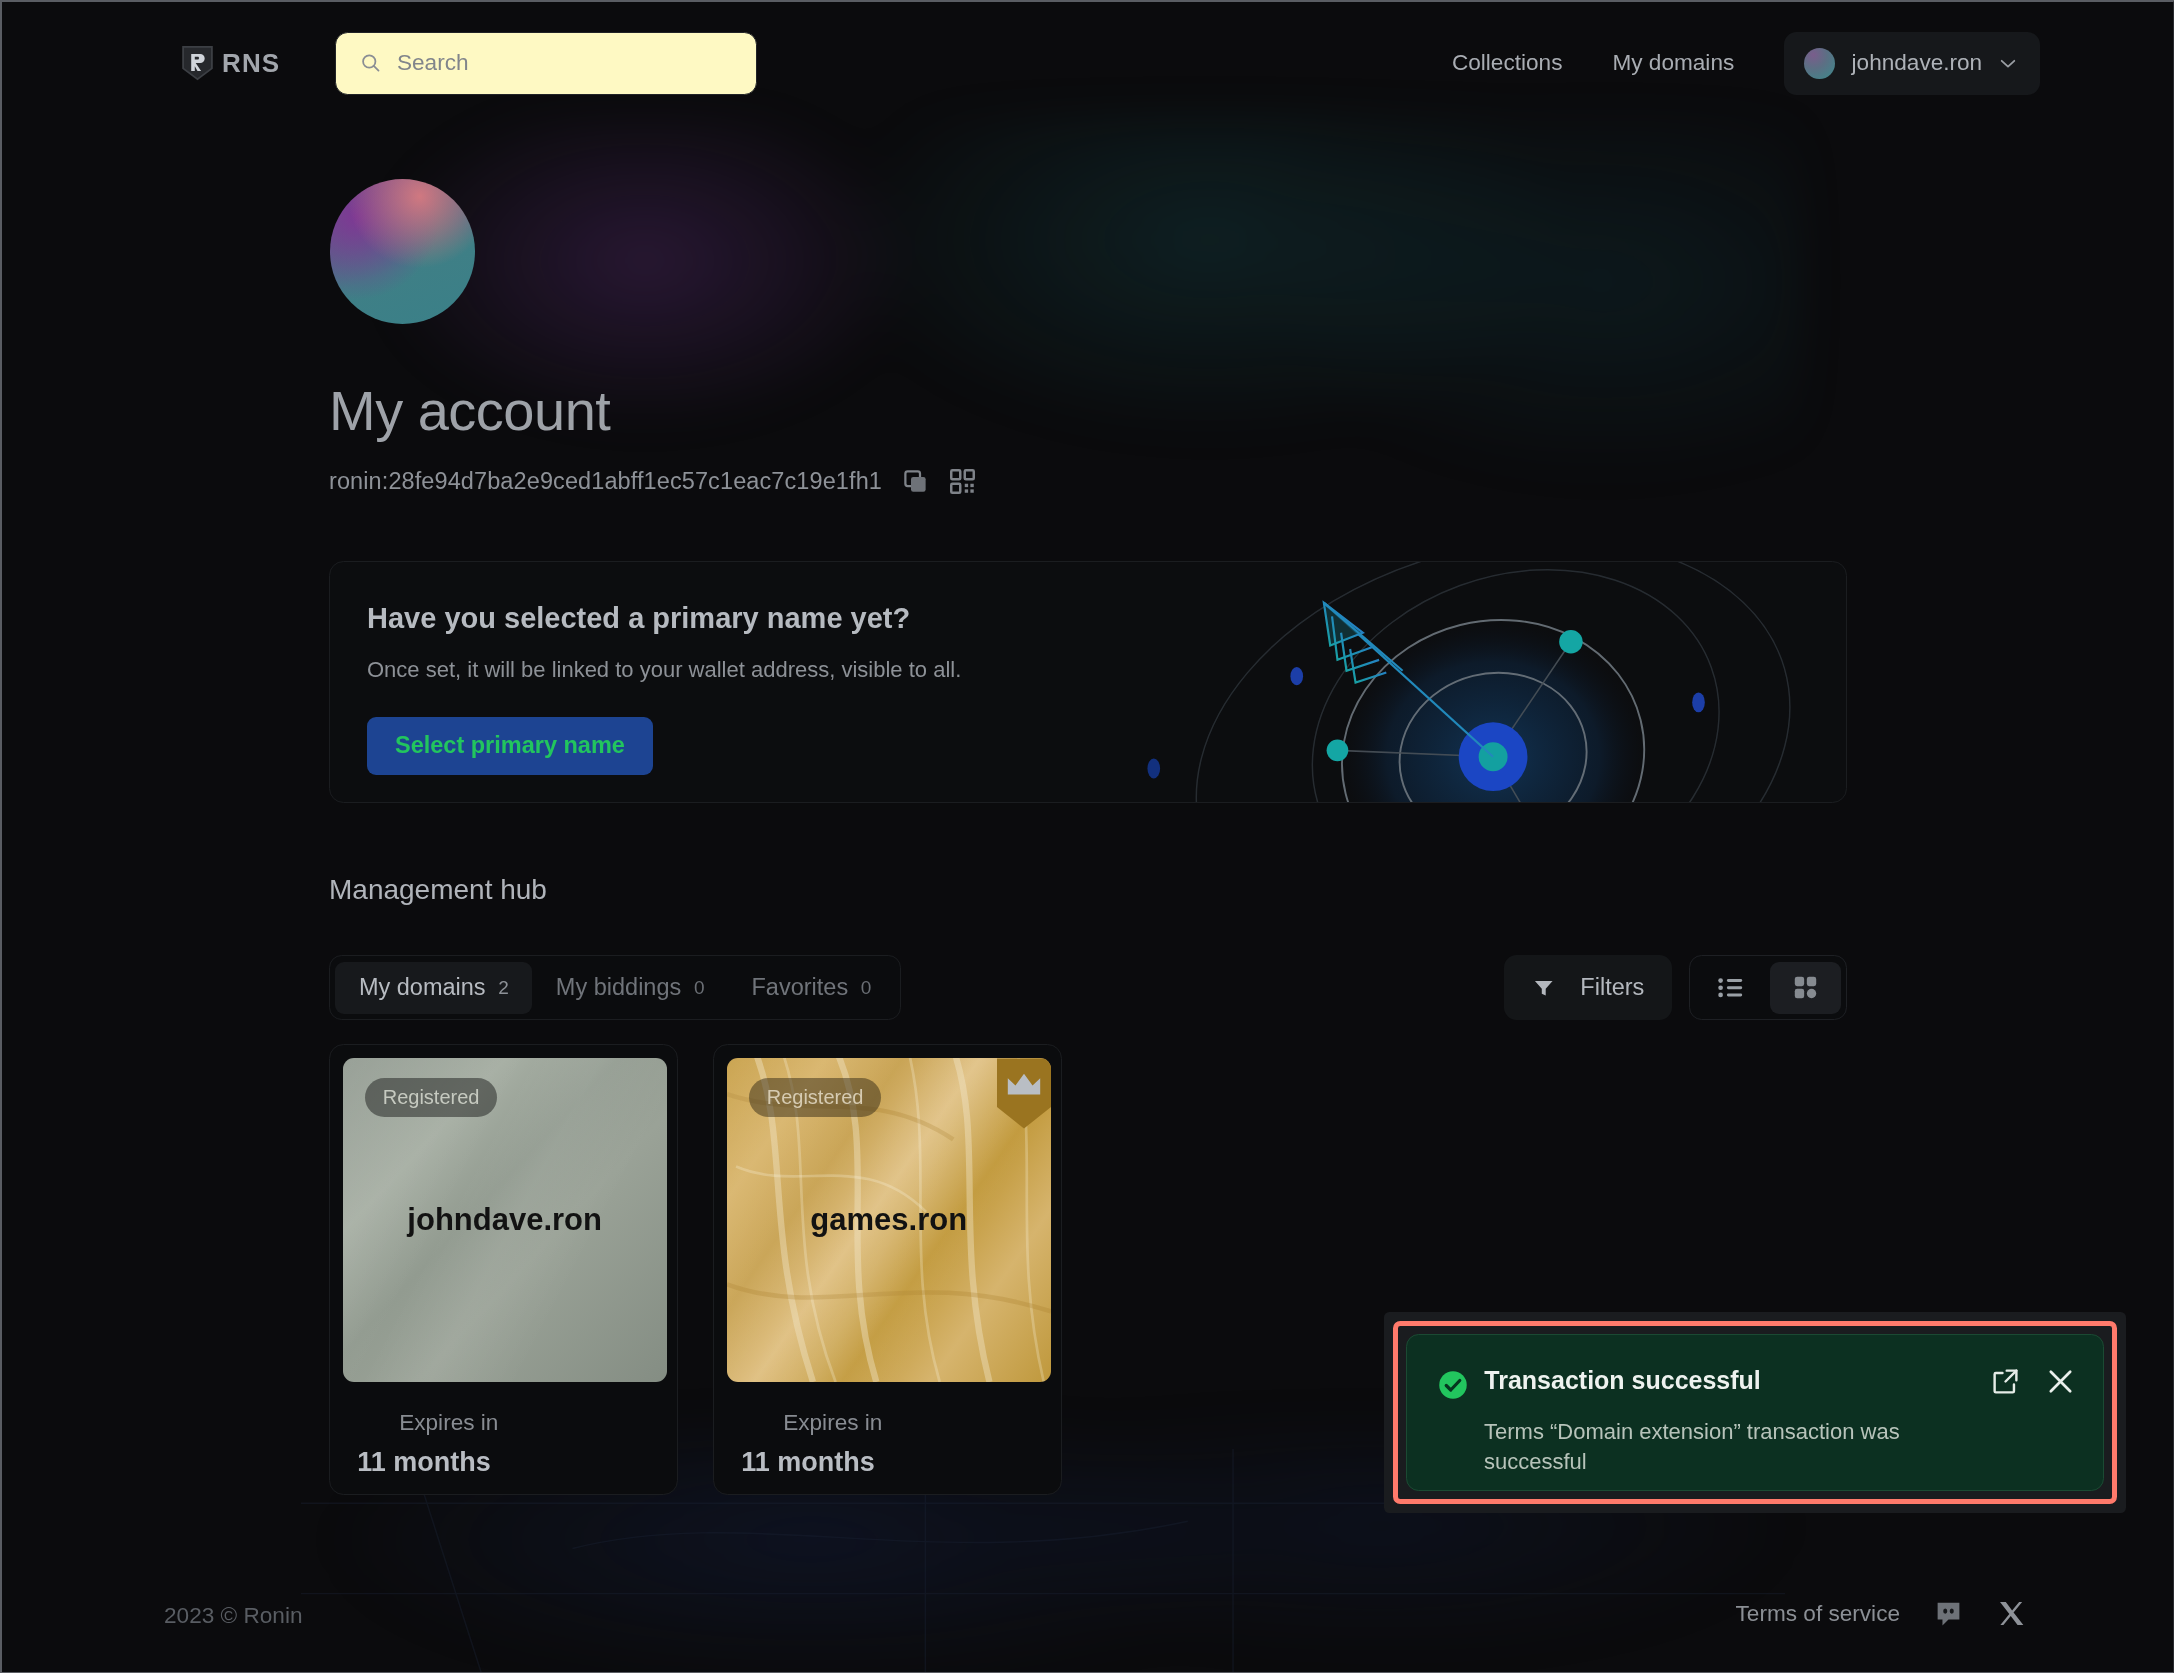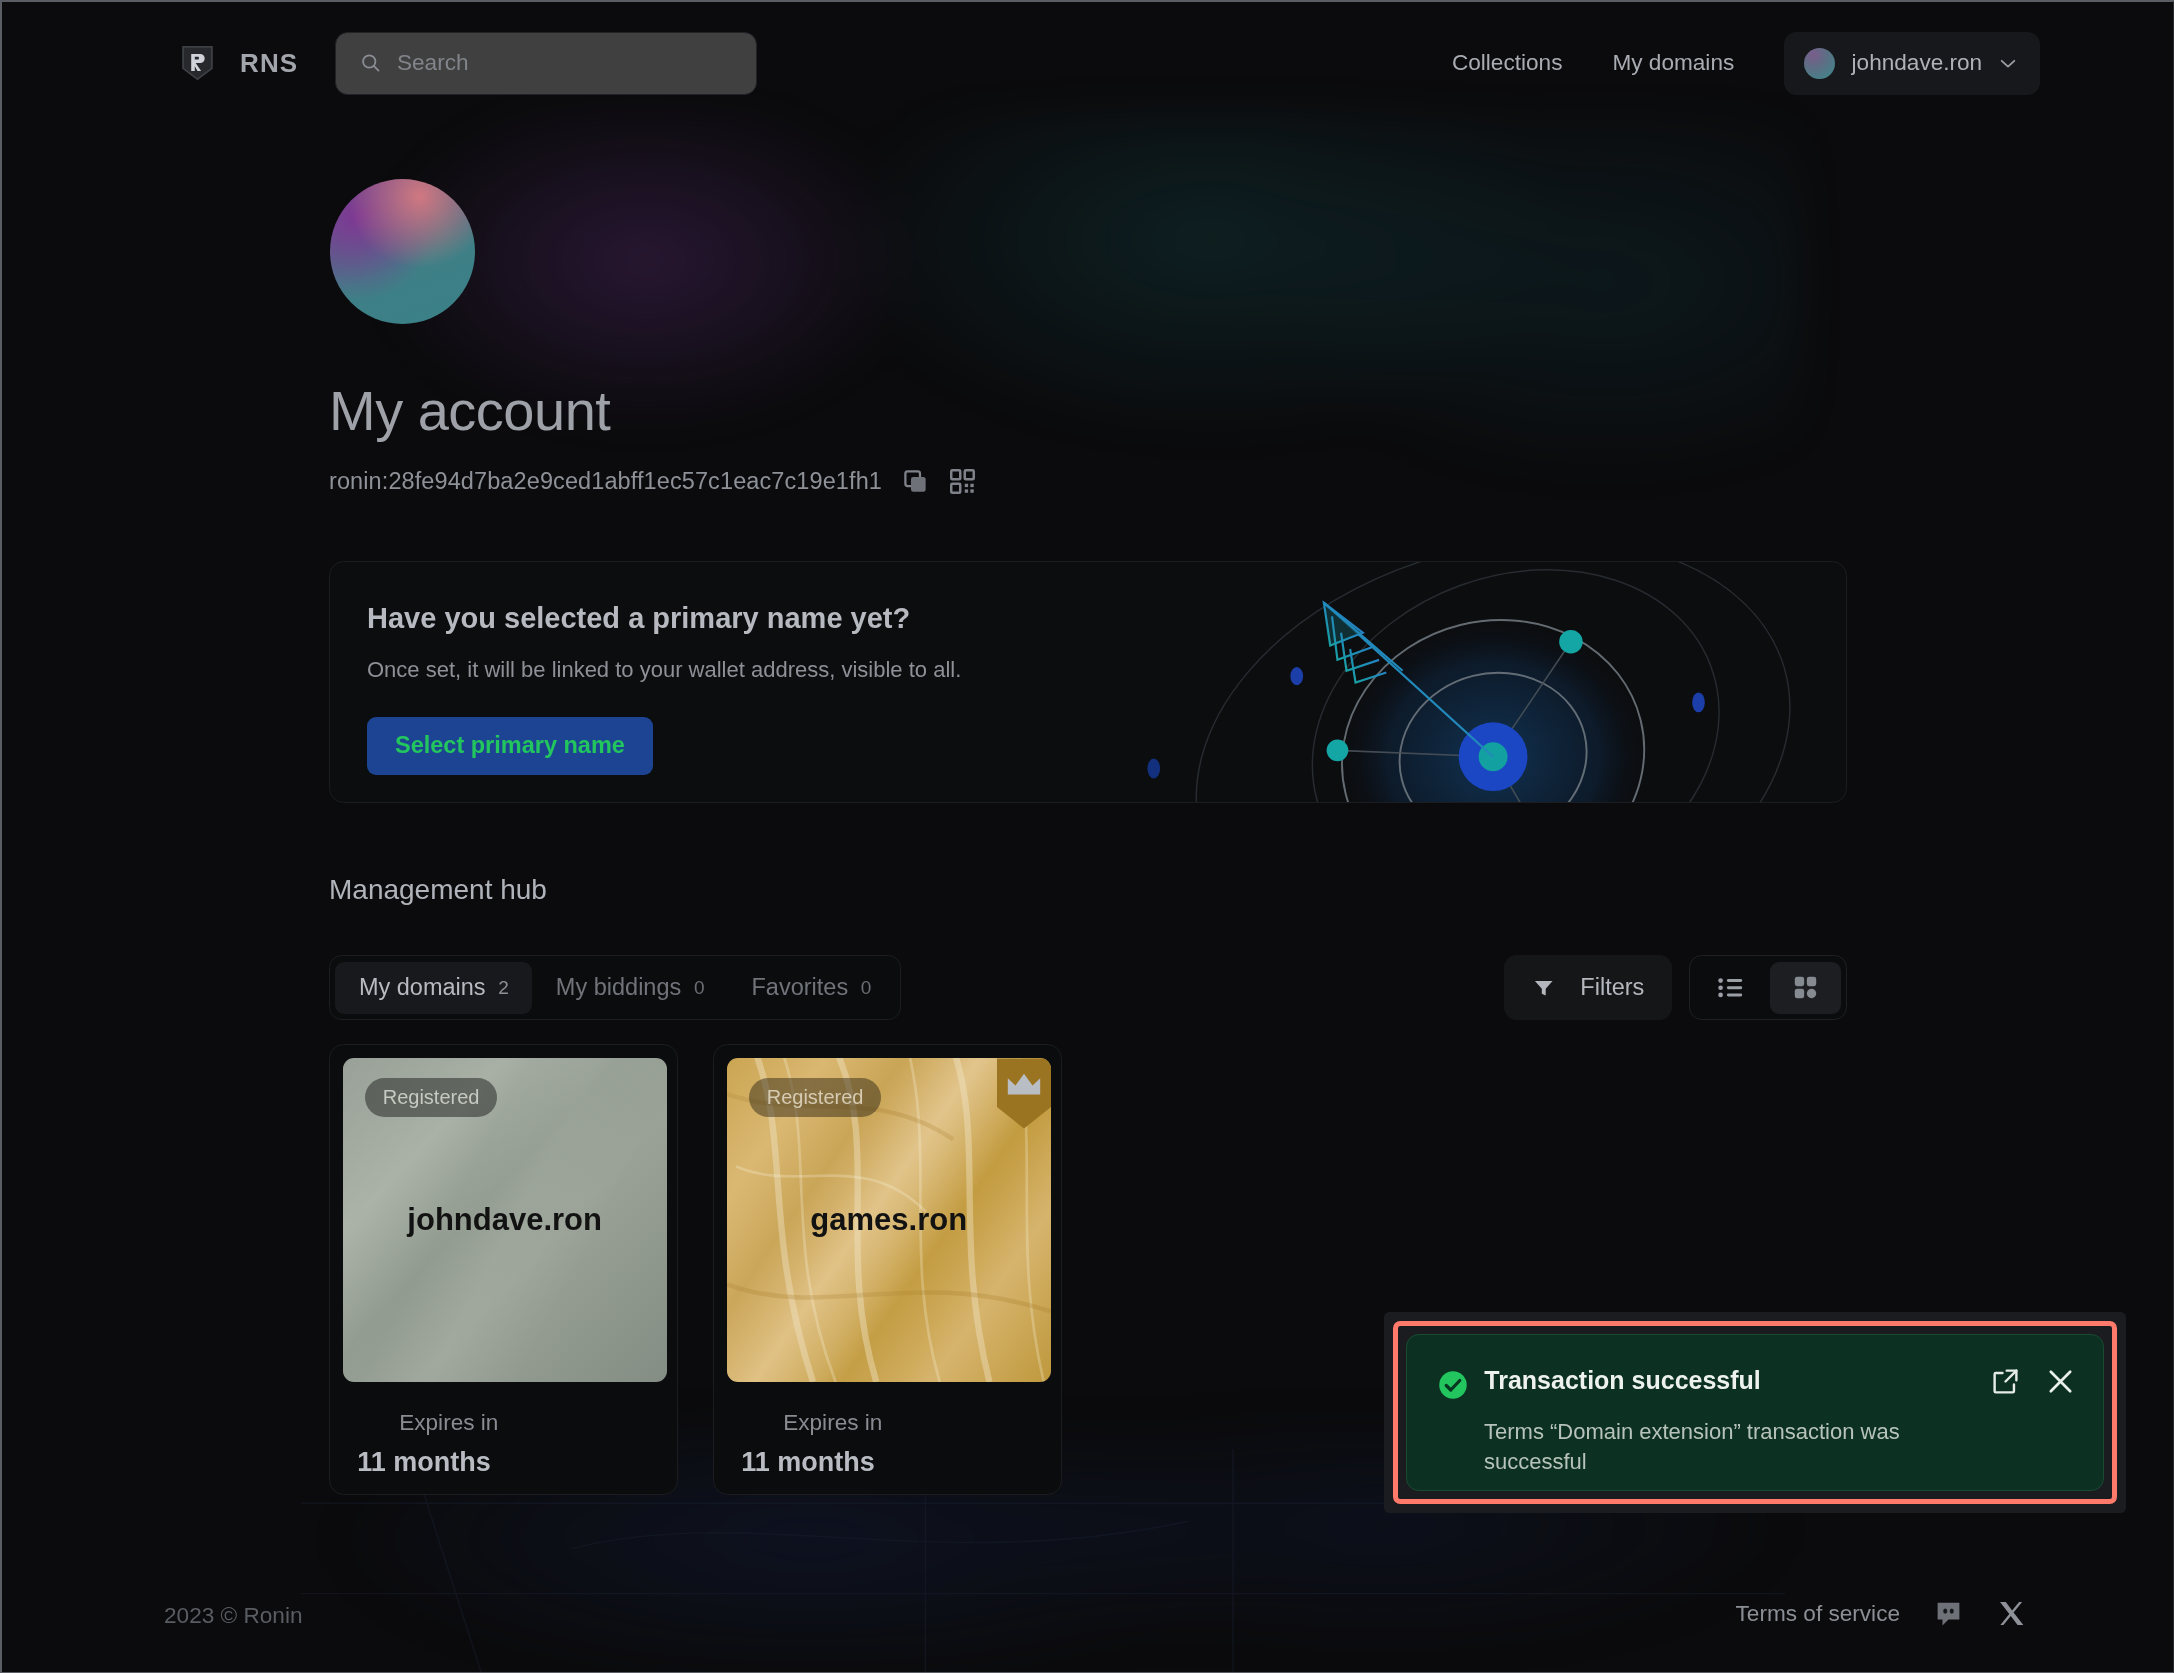--- a/index.html
+++ b/index.html
@@ -71,38 +71,38 @@
     height: 122px;
     display: flex;
     align-items: center;
     z-index: 40;
   }
   .logo-wrap {
     position: absolute;
     left: 179px;
     display: flex;
     align-items: center;
-    gap: 26px;
+    gap: 8px;
     cursor: pointer;
   }
   .logo-mark { width: 33px; height: 36px; display: block; }
   .logo-text {
     font-size: 26px;
     font-weight: bold;
     letter-spacing: 1.1px;
     color: #a2a6ac;
   }
   .search-box {
     position: absolute;
     left: 333px;
     width: 422px;
     height: 63px;
     border: 0.9px solid #212327;
     border-radius: 12.7px;
-    background: #404040;
+    background: #fef9c3;
     display: flex;
     align-items: center;
     padding: 0 23.5px;
     gap: 16.3px;
     cursor: text;
   }
   .search-input {
     background: transparent;
     border: 0;
     outline: 0;

